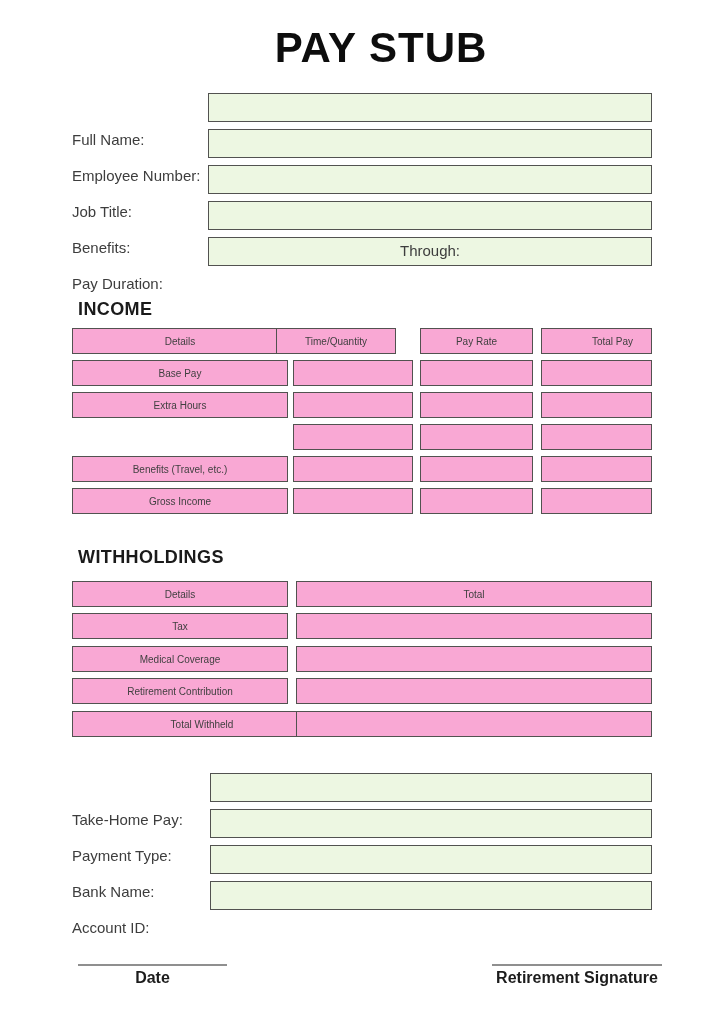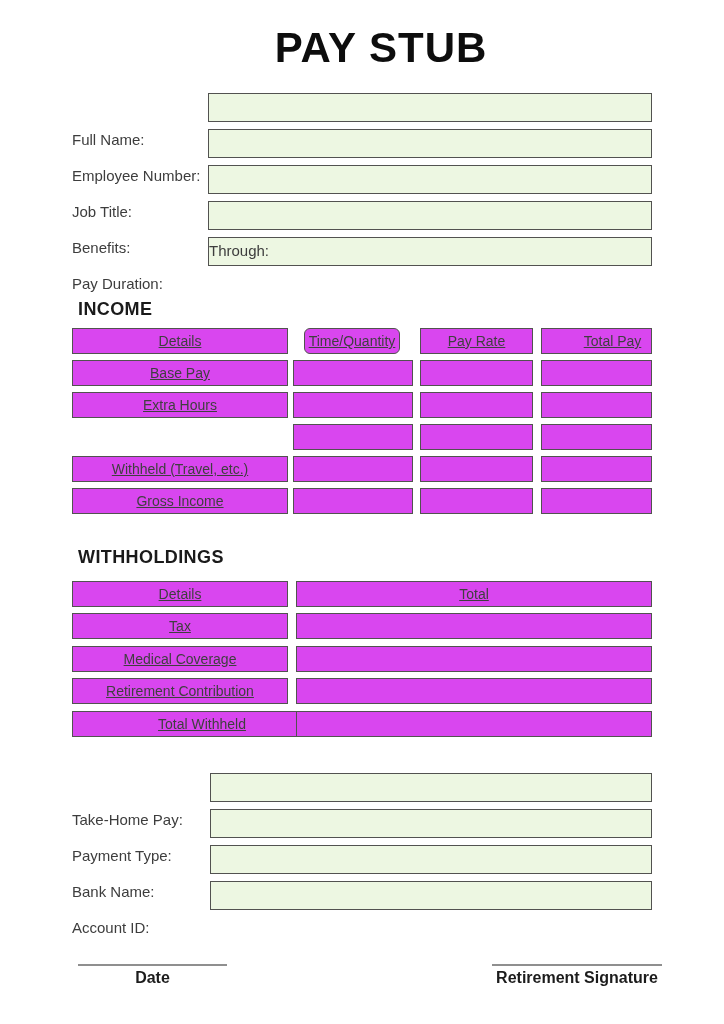--- a/index.html
+++ b/index.html
@@ -16,32 +16,32 @@
     position:absolute;left:72px;font-size:15px;color:#3d3d3d;
     line-height:29px;white-space:nowrap;margin-top:32px;
   }
   .field-box{
     position:absolute;box-sizing:border-box;height:29px;
     background:#edf7e2;border:1.5px solid #525250;
   }
   .top-box{left:208px;width:444px;}
   .bottom-box{left:210px;width:442px;}
   .through{
-    display:block;width:100%;text-align:left;
+    display:block;width:100%;text-align:center;
     font-size:15px;line-height:26px;color:#3d3d3d;border-radius:13px;
   }
   .section-heading{
     position:absolute;left:78px;font-size:18px;font-weight:700;
     letter-spacing:0.4px;color:#1a1a1a;white-space:nowrap;
   }
   .cell{
     position:absolute;box-sizing:border-box;height:26px;
-    background:#d946ef;border:1.5px solid #525250;
+    background:#f9a8d4;border:1.5px solid #525250;
     display:flex;align-items:center;justify-content:center;
-    font-size:14px;color:#3f3f3f;white-space:nowrap;overflow:hidden;text-decoration:underline;
+    font-size:10px;color:#3f3f3f;white-space:nowrap;overflow:hidden;
   }
   .sig-line{
     position:absolute;height:2px;background:#8f8f8f;
   }
   .sig-label{
     position:absolute;text-align:center;font-size:16px;font-weight:700;
     color:#1c1c1c;white-space:nowrap;
   }
 </style>
 </head>
@@ -64,39 +64,39 @@
   <div class="field-box top-box" style="top:201px;"></div>
 
   <div class="form-label" style="top:237px;">Pay Duration:</div>
   <div class="field-box top-box" style="top:237px;">
     <span class="through">Through:</span>
   </div>
 
   <div class="section-heading" style="top:299px;">INCOME</div>
 
   <div class="cell" style="top:328px;left:72px;width:216px;">Details</div>
-  <div class="cell" style="top:328px;left:304px;width:96px;border-radius:6px;">Time/Quantity</div>
+  <div class="cell" style="top:328px;left:276px;width:120px;">Time/Quantity</div>
   <div class="cell" style="top:328px;left:420px;width:113px;">Pay Rate</div>
   <div class="cell" style="top:328px;left:541px;width:111px;padding-left:32px;">Total Pay</div>
 
   <div class="cell" style="top:360px;left:72px;width:216px;">Base Pay</div>
   <div class="cell" style="top:360px;left:293px;width:120px;"></div>
   <div class="cell" style="top:360px;left:420px;width:113px;"></div>
   <div class="cell" style="top:360px;left:541px;width:111px;"></div>
 
   <div class="cell" style="top:392px;left:72px;width:216px;">Extra Hours</div>
   <div class="cell" style="top:392px;left:293px;width:120px;"></div>
   <div class="cell" style="top:392px;left:420px;width:113px;"></div>
   <div class="cell" style="top:392px;left:541px;width:111px;"></div>
 
   <div class="cell" style="top:424px;left:293px;width:120px;"></div>
   <div class="cell" style="top:424px;left:420px;width:113px;"></div>
   <div class="cell" style="top:424px;left:541px;width:111px;"></div>
 
-  <div class="cell" style="top:456px;left:72px;width:216px;">Withheld (Travel, etc.)</div>
+  <div class="cell" style="top:456px;left:72px;width:216px;">Benefits (Travel, etc.)</div>
   <div class="cell" style="top:456px;left:293px;width:120px;"></div>
   <div class="cell" style="top:456px;left:420px;width:113px;"></div>
   <div class="cell" style="top:456px;left:541px;width:111px;"></div>
 
   <div class="cell" style="top:488px;left:72px;width:216px;">Gross Income</div>
   <div class="cell" style="top:488px;left:293px;width:120px;"></div>
   <div class="cell" style="top:488px;left:420px;width:113px;"></div>
   <div class="cell" style="top:488px;left:541px;width:111px;"></div>
 
   <div class="section-heading" style="top:547px;">WITHHOLDINGS</div>

